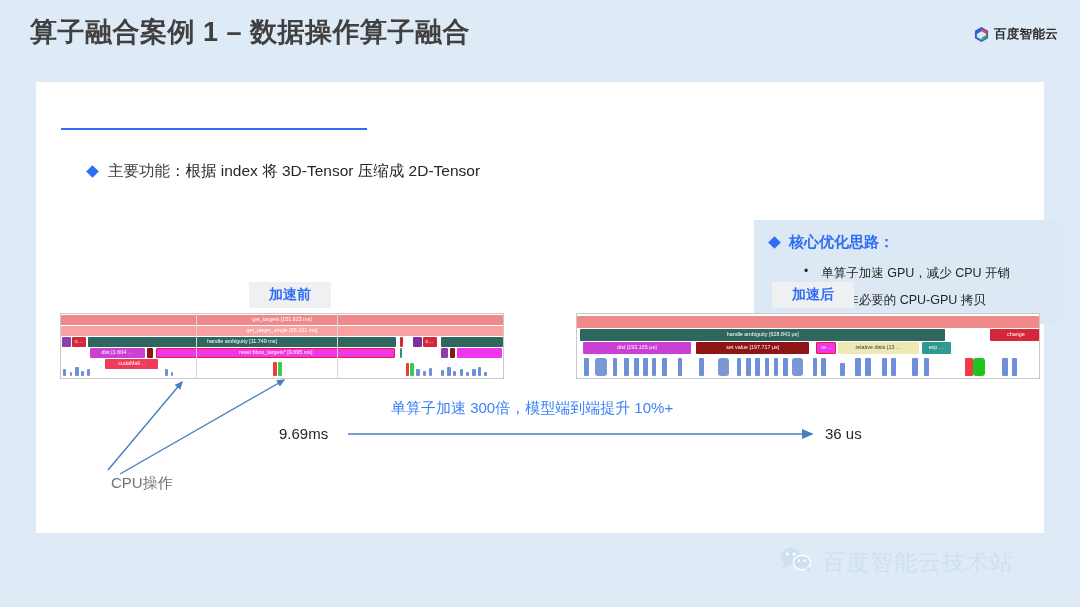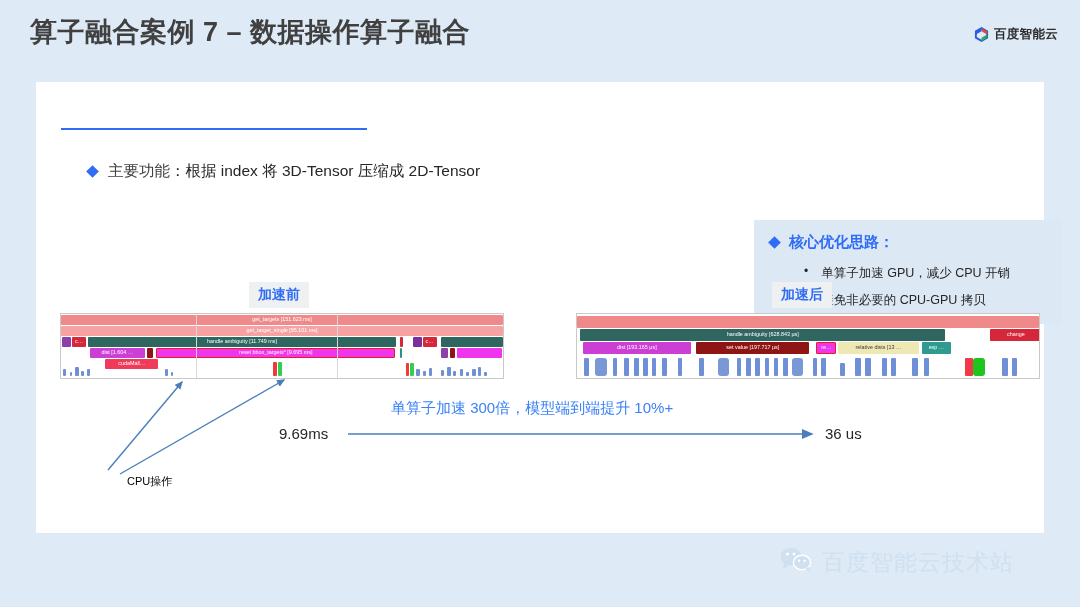--- a/index.html
+++ b/index.html
@@ -66,21 +66,21 @@
     position:absolute;display:flex;align-items:flex-start;left:50px;
     font-size:12.5px;color:#262626;white-space:nowrap;
   }
   .sub-dot{margin-right:13px;color:#262626;font-size:12px;line-height:1;}
   #sub-row-0{top:45px;}
   #sub-row-1{top:72px;}
 
   
   .phase-label{
     position:absolute;background:#eff0f1;color:#2f6df6;
-    font-size:14px;font-weight:700;padding:4px 9px;white-space:nowrap;
+    font-size:14px;font-weight:700;padding:4px 20px;white-space:nowrap;
   }
   #label-before{left:213px;top:200px;}
   #label-after{left:736px;top:200px;}
 
   
   .trace{
     position:absolute;background:#ffffff;
     border:1px solid #c9c9c9;overflow:hidden;
   }
   #trace-before{left:24px;top:231px;width:442px;height:64px;}
@@ -96,21 +96,21 @@
 
   
   .guide{position:absolute;top:0;width:1px;height:100%;background:#d8d8d8;}
 
   
   .spark{position:absolute;bottom:0;background:#6f8fd6;border-radius:1px;}
 
   
   #annotations{position:absolute;left:0;top:0;width:1008px;height:451px;pointer-events:none;}
   #cpu-note{
-    position:absolute;left:91px;top:392px;font-size:11px;color:#000000;white-space:nowrap;
+    position:absolute;left:75px;top:392px;font-size:15px;color:#737373;white-space:nowrap;
   }
   #metric-left{
     position:absolute;left:243px;top:343px;font-size:15px;color:#262626;white-space:nowrap;
   }
   #metric-right{
     position:absolute;left:789px;top:343px;font-size:15px;color:#262626;white-space:nowrap;
   }
   #speedup-text{
     position:absolute;left:355px;top:317px;font-size:15px;color:#3b82f6;
     white-space:nowrap;
@@ -122,21 +122,21 @@
     display:flex;align-items:center;gap:9px;
   }
   #footer-text{
     font-size:23px;color:#cfe0f0;letter-spacing:1px;white-space:nowrap;
   }
 </style>
 </head>
 <body>
 
 <div id="slide-header">
-  <div id="slide-title">算子融合案例 7 – 数据操作算子融合</div>
+  <div id="slide-title">算子融合案例 1 – 数据操作算子融合</div>
   <div id="brand-logo">
     <span class="mark">
       <svg width="15" height="15" viewBox="0 0 16 16">
         <path d="M8 1.2 L14 4.6 L14 11.4 L8 14.8 L2 11.4 L2 4.6 Z" fill="none" stroke="#2b5cdb" stroke-width="2"></path>
         <path d="M8 1.2 L14 4.6 L14 8 L8 4.6 Z" fill="#e8453c"></path>
         <path d="M14 8 L14 11.4 L8 14.8 L8 11.4 Z" fill="#34a853"></path>
         <path d="M2 4.6 L8 1.2 L8 4.6 L2 8 Z" fill="#2b5cdb"></path>
       </svg>
     </span>
     <span id="brand-text">百度智能云</span>

